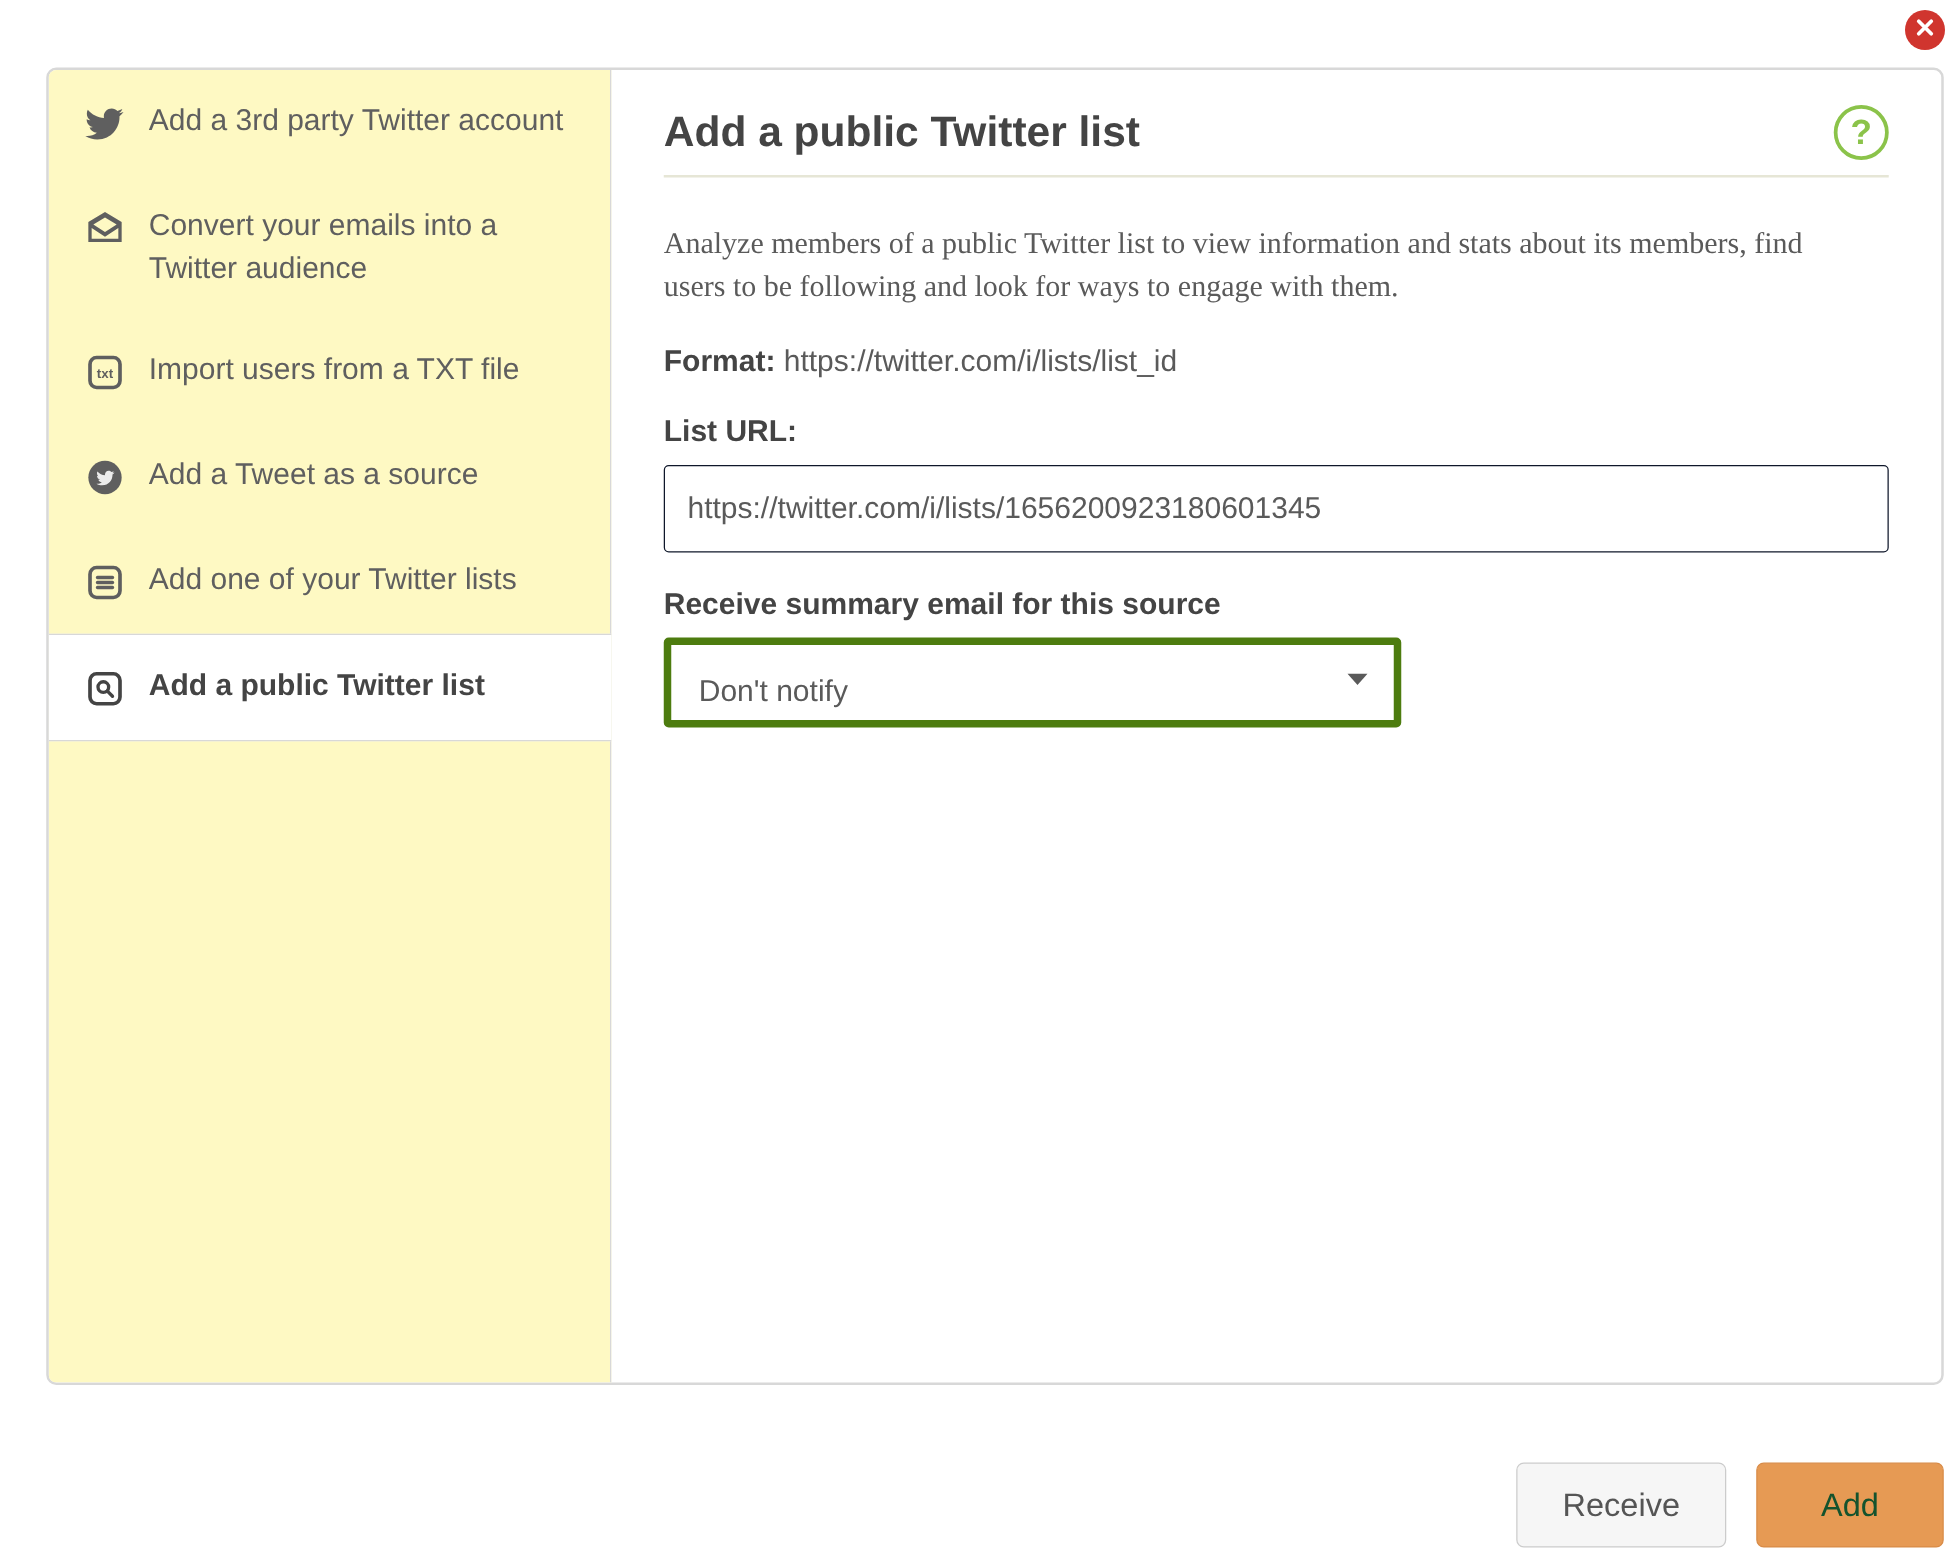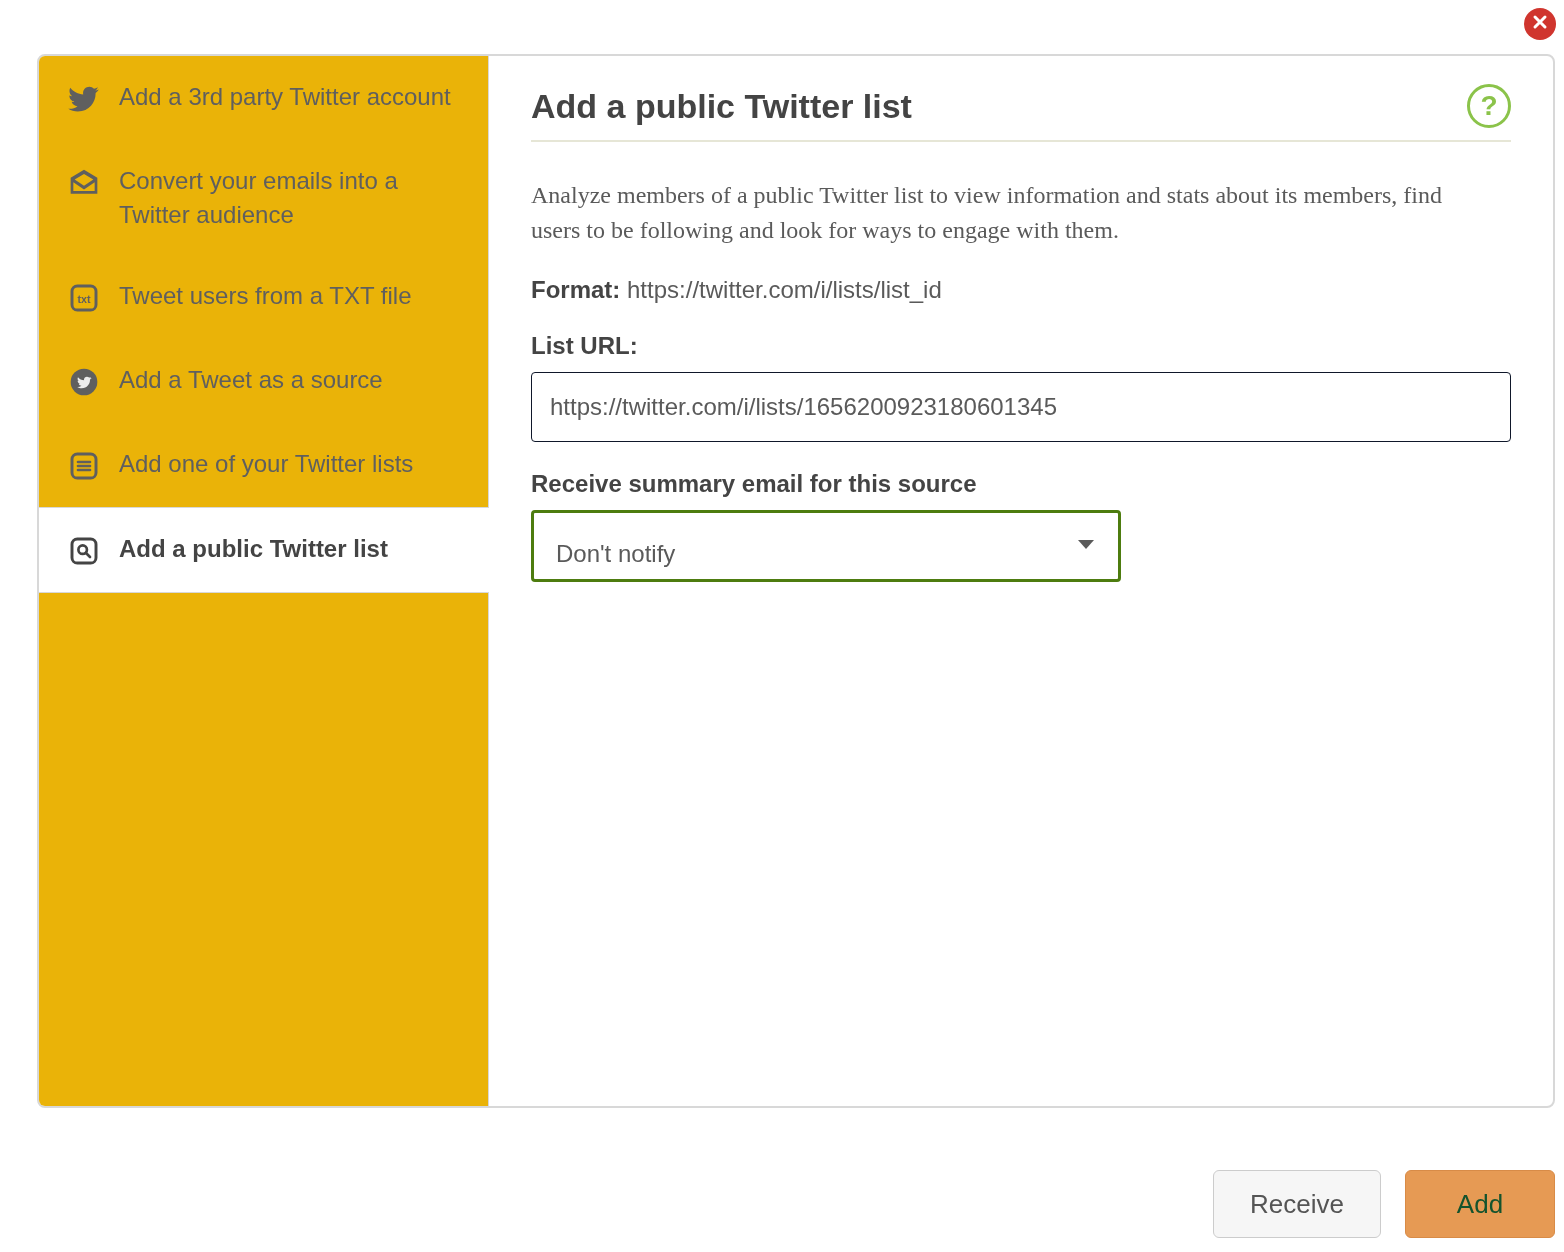--- a/index.html
+++ b/index.html
@@ -32,21 +32,21 @@
     width: 1518px;
     height: 1054px;
     border: 2px solid #d8d8d8;
     border-radius: 8px;
     display: flex;
     overflow: hidden;
     background: #fff;
   }
   .sidebar {
     width: 452px;
-    background: #eab308;
+    background: #fef9c3;
     border-right: 1px solid #d8d8d8;
     display: flex;
     flex-direction: column;
   }
   .sidebar-item {
     display: flex;
     align-items: flex-start;
     gap: 18px;
     padding: 24px 28px 24px 28px;
     cursor: pointer;
@@ -139,21 +139,21 @@
     outline: none;
   }
   .select-wrap {
     position: relative;
     width: 590px;
     height: 72px;
   }
   .select {
     width: 100%;
     height: 100%;
-    border: 3px solid #4d7c0f;
+    border: 6px solid #4d7c0f;
     border-radius: 4px;
     padding: 16px 50px 0 22px;
     font-size: 24px;
     color: #5a5a5a;
     background: #fff;
     appearance: none;
     -webkit-appearance: none;
     cursor: pointer;
     outline: none;
   }
@@ -221,21 +221,21 @@
       <span>Convert your emails into a Twitter audience</span>
     </div>
 
     <div class="sidebar-item">
       <span class="icon-slot">
         <svg viewBox="0 0 24 24">
             <rect x="3" y="3" width="18" height="18" rx="4" ry="4" fill="none" stroke="#5f5f5f" stroke-width="2.2"></rect>
             <text x="12" y="15.5" text-anchor="middle" font-size="8" font-family="Arial" fill="#5f5f5f" font-weight="700">txt</text>
           </svg>
       </span>
-      <span>Tweet users from a TXT file</span>
+      <span>Import users from a TXT file</span>
     </div>
 
     <div class="sidebar-item">
       <span class="icon-slot">
         <svg viewBox="0 0 24 24">
             <circle cx="12" cy="12" r="10" fill="#5f5f5f"></circle>
             <path fill="#ececec" d="M17.5 9c-.4.2-.8.3-1.2.4.4-.3.8-.7.9-1.2-.4.3-.9.4-1.4.5-.4-.4-1-.7-1.6-.7-1.2 0-2.2 1-2.2 2.2 0 .2 0 .3.1.5-1.8-.1-3.5-1-4.6-2.3-.2.3-.3.7-.3 1.1 0 .8.4 1.4 1 1.8-.4 0-.7-.1-1-.3 0 1.1.8 2 1.8 2.2-.2.1-.4.1-.6.1l-.4 0c.3.9 1.1 1.5 2.1 1.5-.8.6-1.7.9-2.7.9h-.5c1 .6 2.1 1 3.4 1 4 0 6.2-3.3 6.2-6.2v-.3c.4-.3.8-.7 1.1-1.1z"></path>
           </svg>
       </span>
       <span>Add a Tweet as a source</span>

